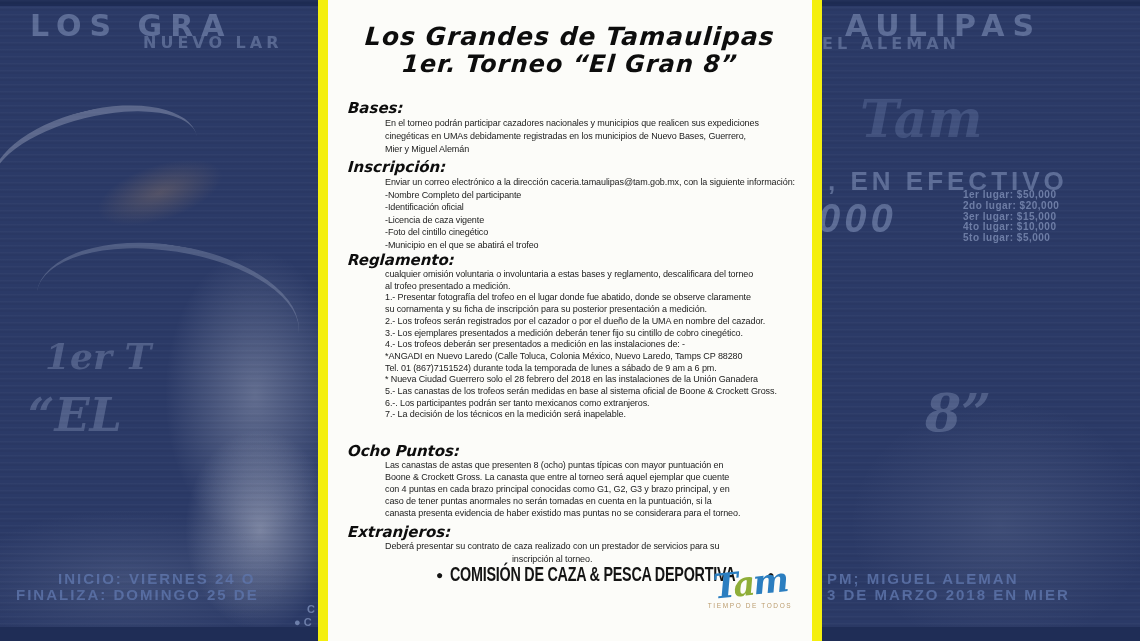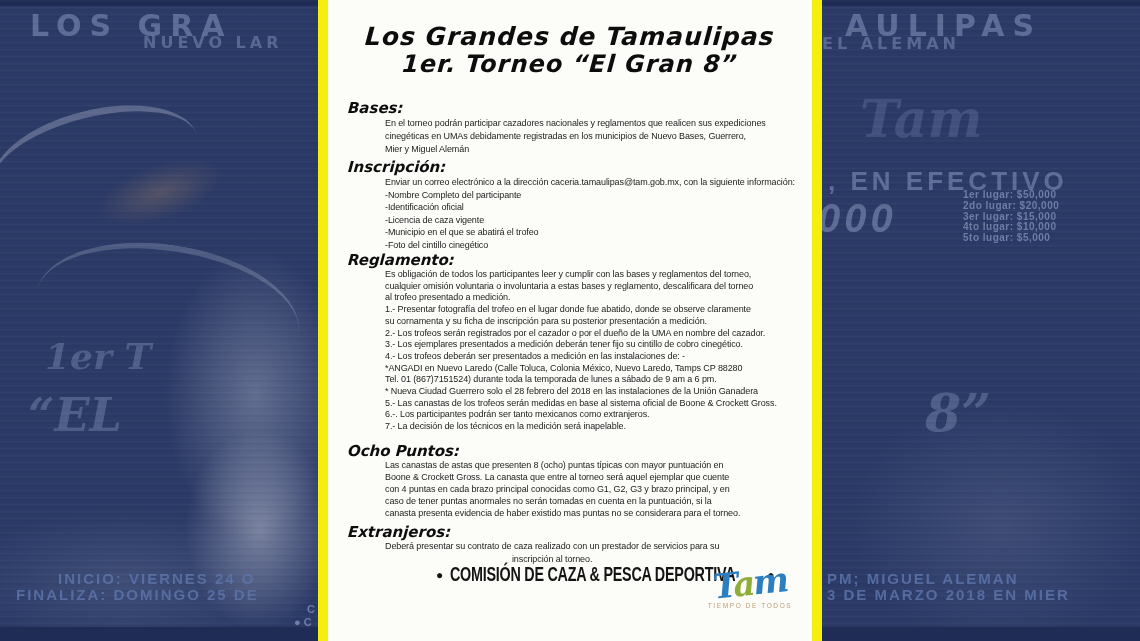--- a/index.html
+++ b/index.html
@@ -93,38 +93,37 @@
     <div class="scanlines"></div>
     <div class="bar-bottom"></div>
   </div>
 
   <div class="doc">
     <div class="doc-title hand" style="top:22px;">Los Grandes de Tamaulipas</div>
     <div class="doc-title hand" style="top:50px;font-size:24px;">1er. Torneo “El Gran 8”</div>
 
     <div class="sec-head hand" style="top:99px;">Bases:</div>
     <div class="body-block bases-block" style="top:117px;">
-      <div class="body-line">En el torneo podrán participar cazadores nacionales y reglamentos que realicen sus expediciones</div>
+      <div class="body-line">En el torneo podrán participar cazadores nacionales y municipios que realicen sus expediciones</div>
       <div class="body-line">cinegéticas en UMAs debidamente registradas en los municipios de Nuevo Bases, Guerrero,</div>
       <div class="body-line">Mier y Miguel Alemán</div>
     </div>
 
     <div class="sec-head hand" style="top:158px;">Inscripción:</div>
     <div class="body-block insc-block" style="top:176px;">
       <div class="body-line">Enviar un correo electrónico a la dirección caceria.tamaulipas@tam.gob.mx, con la siguiente información:</div>
       <div class="body-line">-Nombre Completo del participante</div>
       <div class="body-line">-Identificación oficial</div>
       <div class="body-line">-Licencia de caza vigente</div>
+      <div class="body-line">-Foto del cintillo cinegético</div>
       <div class="body-line">-Municipio en el que se abatirá el trofeo</div>
-      <div class="body-line">-Foto del cintillo cinegético</div>
     </div>
 
     <div class="sec-head hand" style="top:251px;">Reglamento:</div>
     <div class="body-block" style="top:269px;">
-      <div class="body-line">Es obligación de todos los participantes leer y cumplir con las bases y reglamentos del torneo,</div>
       <div class="body-line">cualquier omisión voluntaria o involuntaria a estas bases y reglamento, descalificara del torneo</div>
       <div class="body-line">al trofeo presentado a medición.</div>
       <div class="body-line">1.- Presentar  fotografía del trofeo en el lugar donde fue abatido, donde se observe claramente</div>
       <div class="body-line">su cornamenta y su ficha de inscripción para su posterior presentación a medición.</div>
       <div class="body-line">2.- Los trofeos serán registrados por el cazador o por el dueño de la UMA en nombre del cazador.</div>
       <div class="body-line">3.- Los ejemplares presentados  a medición deberán tener fijo su cintillo de cobro cinegético.</div>
       <div class="body-line">4.- Los trofeos deberán ser presentados  a medición en las instalaciones de: -</div>
       <div class="body-line">*ANGADI en Nuevo Laredo (Calle Toluca, Colonia México, Nuevo Laredo, Tamps CP 88280</div>
       <div class="body-line">Tel. 01 (867)7151524) durante toda  la temporada  de lunes a sábado de 9 am a 6 pm.</div>
       <div class="body-line">* Nueva Ciudad Guerrero solo el 28  febrero del 2018 en  las instalaciones de la Unión Ganadera</div>

